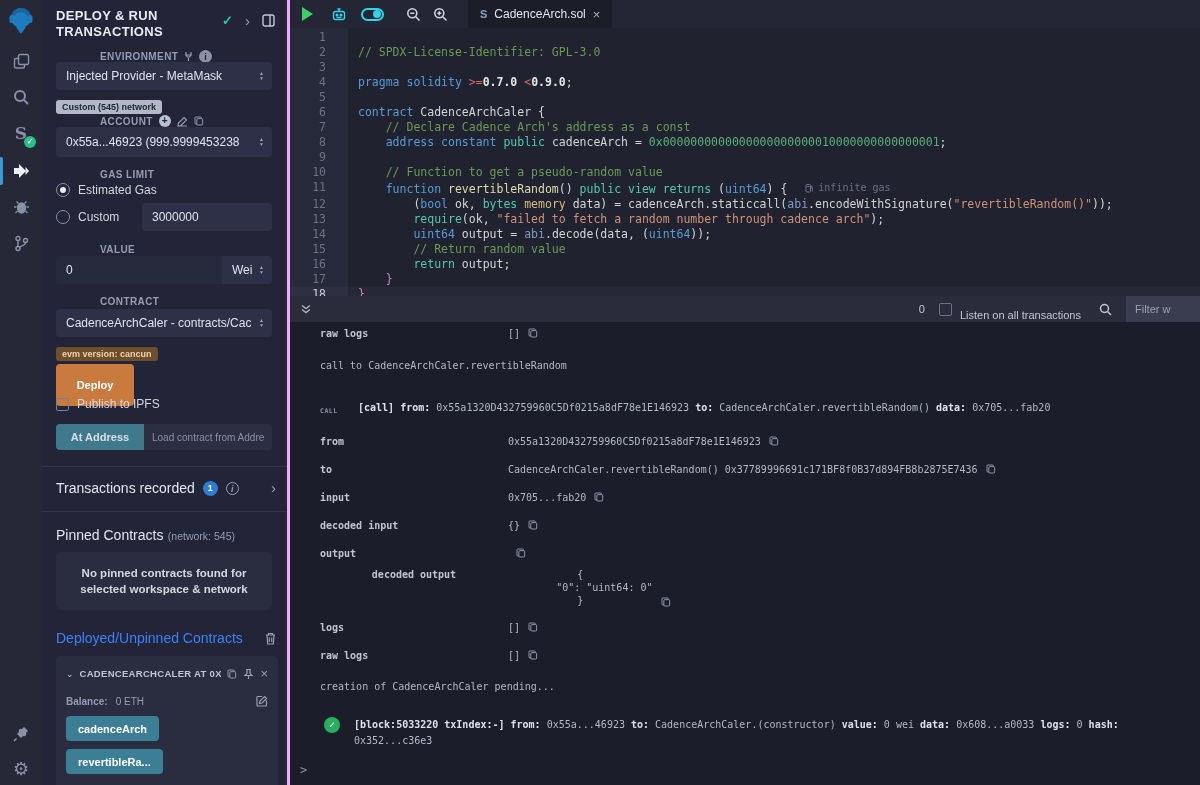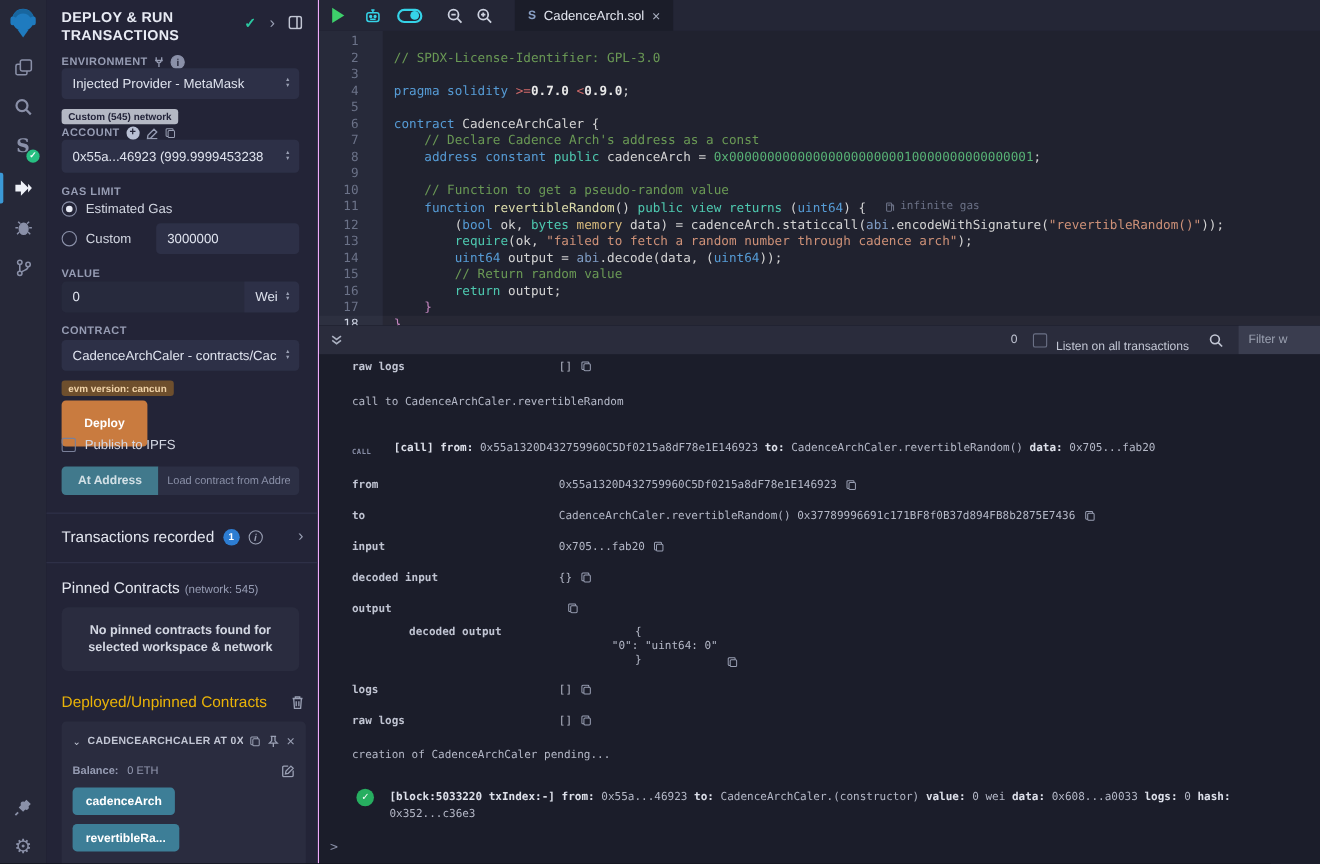--- a/index.html
+++ b/index.html
@@ -10,23 +10,23 @@
   
   #iconbar { position:absolute; left:0; top:0; width:42px; height:785px; background:#262838; z-index:5; }
   .ibtn { position:absolute; left:0; width:42px; height:34px; display:flex; align-items:center; justify-content:center; color:#8a90a8; cursor:pointer; }
   .ibtn svg { display:block; }
   .ibtn.active { color:#eef1f8; }
   .ibtn.active::before { content:""; position:absolute; left:0; top:3px; bottom:3px; width:3px; background:#3b99d6; border-radius:0 2px 2px 0; }
   .badge-check { position:absolute; right:6px; bottom:2px; width:12px; height:12px; border-radius:50%; background:#27c082; color:#fff; font-size:8px; line-height:12px; text-align:center; font-weight:bold; }
   #logo { position:absolute; top:6px; left:7px; width:28px; height:30px; cursor:pointer; }
 
   
-  #sidepanel { position:absolute; left:42px; top:0; width:248px; height:785px; background:#232437; overflow:hidden; border-right:1px solid #f0abfc; }
+  #sidepanel { position:absolute; left:42px; top:0; width:248px; height:785px; background:#232437; overflow:hidden; border-right:3px solid #f0abfc; }
   .sp-abs { position:absolute; }
-  .sp-label { font-size:10px; font-weight:bold; color:#969cb3; letter-spacing:.4px; display:flex; align-items:center; gap:6px; }
+  .sp-label { font-size:10px; font-weight:bold; color:#969cb3; letter-spacing:.4px; display:flex; align-items:center; gap:6px;margin-left:44px; }
   .sp-title { font-size:13px; font-weight:bold; line-height:16px; letter-spacing:.3px; color:#e8ebf4; }
   .sel { background:#2d3047; border-radius:4px; height:28px; display:flex; align-items:center; padding:0 8px 0 10px; font-size:12px; color:#dfe3ee; cursor:pointer; }
   .sel .sel-txt { flex:1; white-space:nowrap; overflow:hidden; }
   .updown { display:flex; flex-direction:column; font-size:5px; line-height:5px; color:#9aa0b4; margin-left:4px; }
   .pill { display:inline-block; background:#b4b8c4; color:#23243a; font-size:9px; font-weight:bold; padding:2px 6px; border-radius:3px; }
   .pill-evm { display:inline-block; background:#6e4f2d; color:#f0d3a8; font-size:9px; font-weight:bold; padding:2px 6px; border-radius:3px; }
   .radio { width:14px; height:14px; border:1px solid #8a90a8; border-radius:50%; display:inline-block; position:relative; flex:none; cursor:pointer; }
   .radio.on::after { content:""; position:absolute; left:3px; top:3px; width:6px; height:6px; background:#e8ebf4; border-radius:50%; }
   .chk { width:13px; height:13px; border:1px solid #7a8099; border-radius:2px; display:inline-block; flex:none; cursor:pointer; }
   .inp { background:#272a3d; border:none; border-radius:4px; color:#dfe3ee; font-size:12px; padding:0 10px; height:28px; font-family:"Liberation Sans",sans-serif; }
@@ -264,21 +264,21 @@
     <div class="sp-abs" style="left:14px; top:526px;">
       <span style="font-size:14px; color:#e3e6ef;">Pinned Contracts</span>
       <span style="font-size:10.5px; color:#969cb3;">(network: 545)</span>
     </div>
     <div class="sp-abs empty-box" style="left:14px; top:552px;">
       <span>No pinned contracts found for</span>
       <span>selected workspace &amp; network</span>
     </div>
 
     <div class="sp-abs row-flex" style="left:14px; top:630px; width:220px;">
-      <span style="font-size:14px; color:#eab308;">Deployed/Unpinned Contracts</span>
+      <span style="font-size:14px; color:#3b82f6;">Deployed/Unpinned Contracts</span>
       <span class="icon-s" style="margin-left:auto;">
         <svg width="11" height="13" viewBox="0 0 11 13" fill="none" stroke="#9aa0b4" stroke-width="1.2">
             <path d="M1 3 h9 M3.5 3 V1.5 h4 V3 M2 3 l.7 9 h5.6 l.7 -9 M4.3 5.5 v4.5 M6.7 5.5 v4.5"></path>
           </svg>
       </span>
     </div>
 
     <div class="card">
       <div class="card-hd">
         <span style="font-size:9px;">⌄</span>

